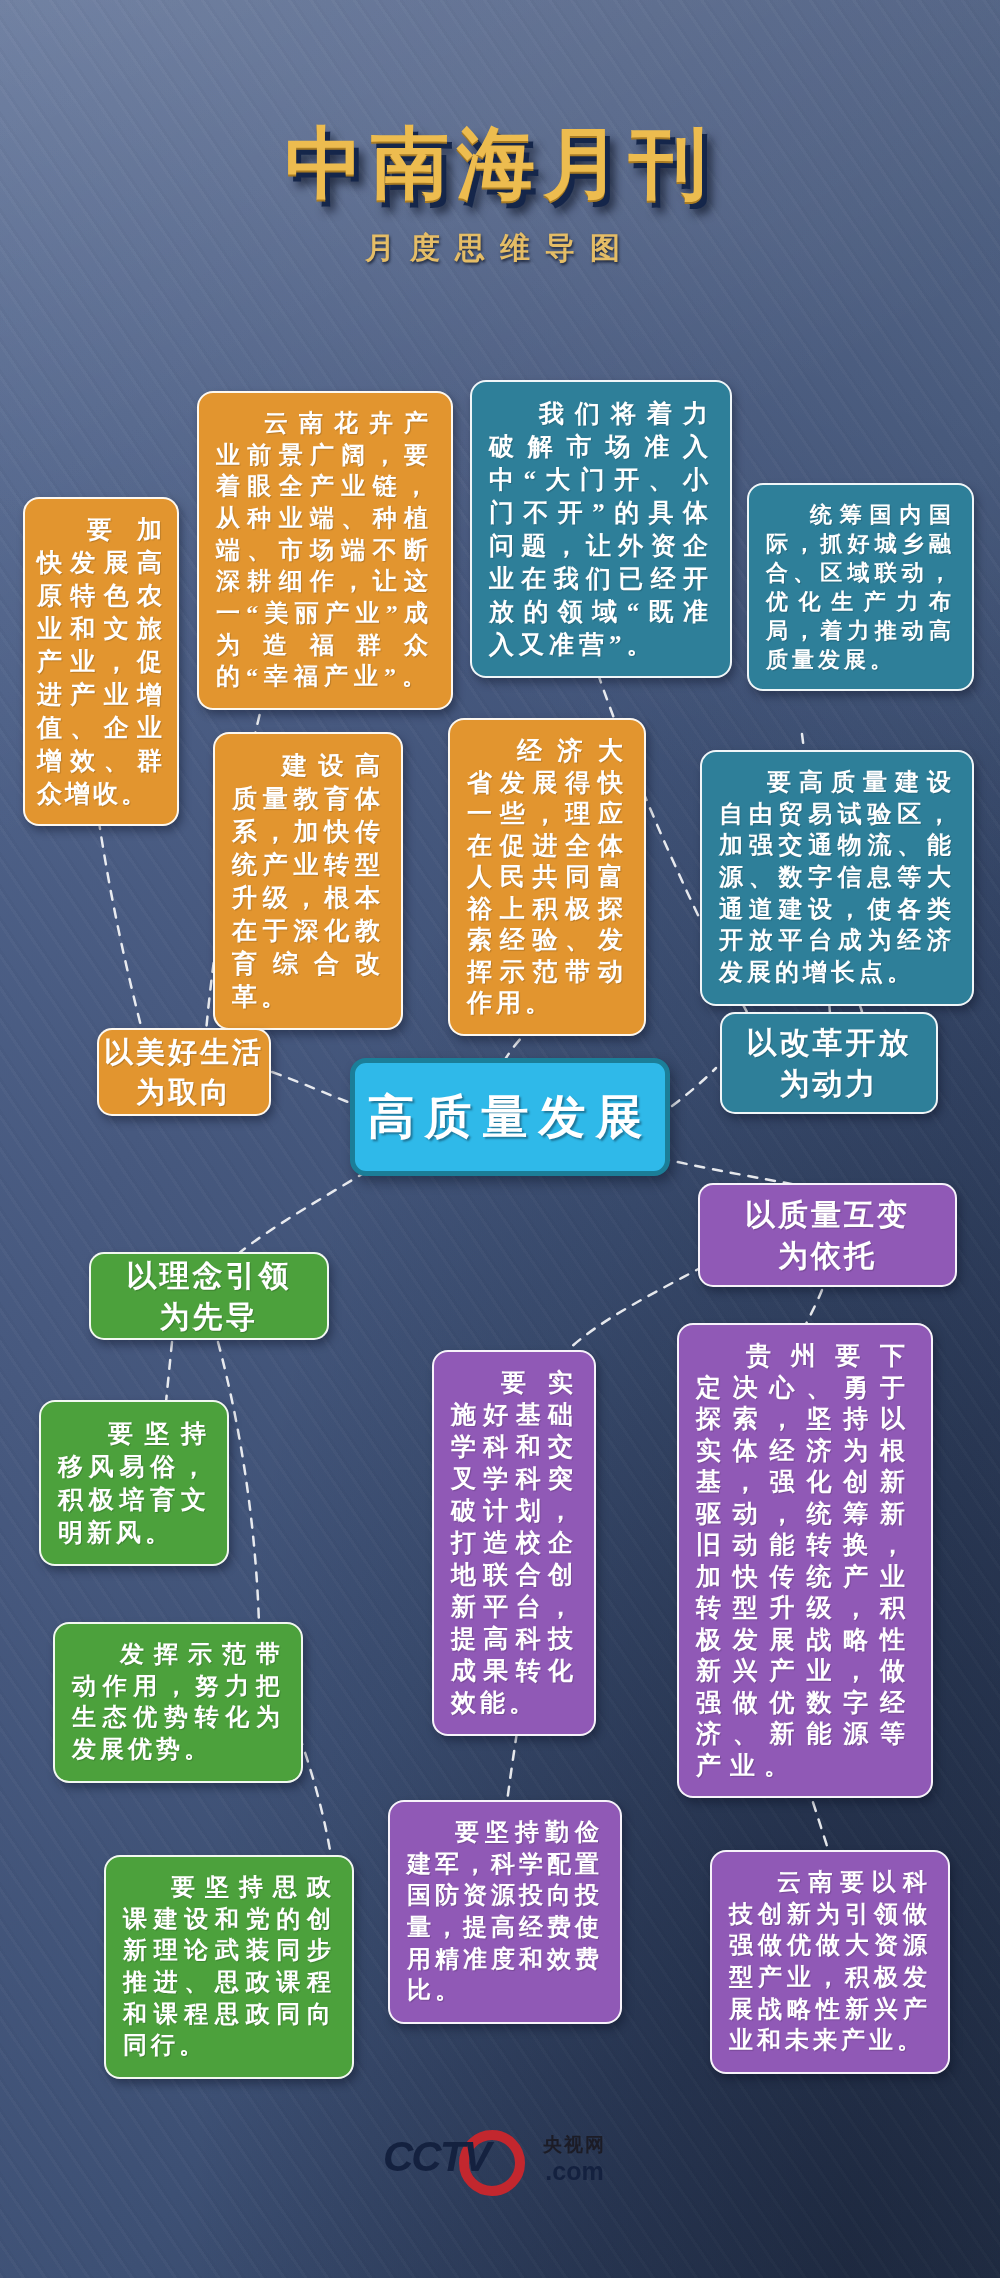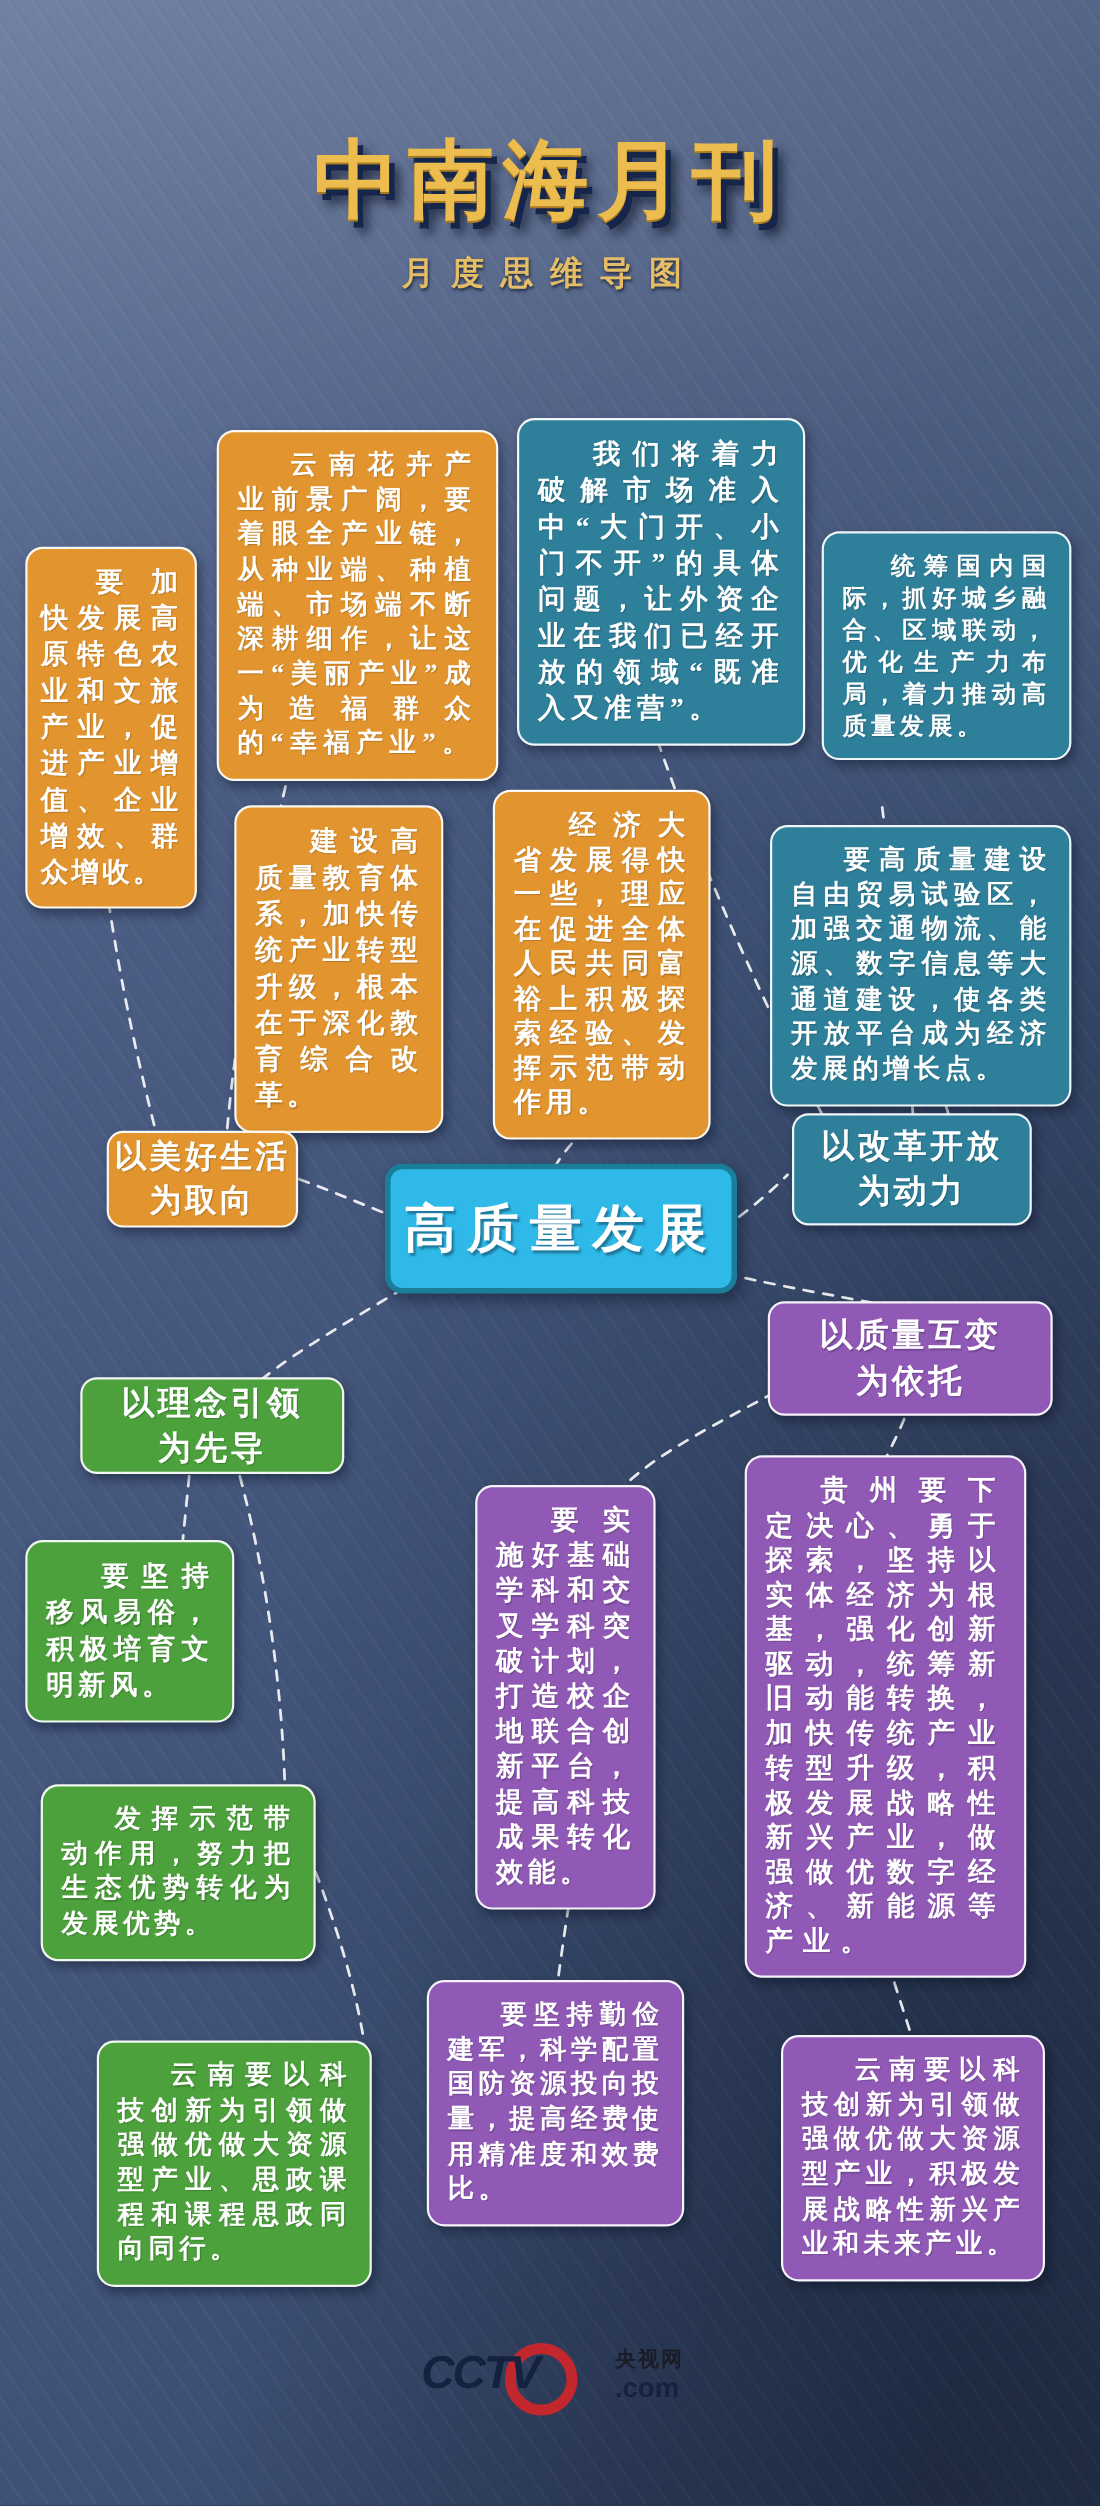--- a/index.html
+++ b/index.html
@@ -36,21 +36,21 @@
   .card{
     position:absolute;z-index:2;color:#fff;box-sizing:border-box;
     border:2px solid rgba(255,255,255,.93);border-radius:16px;
     padding:15px 17px;text-align:justify;text-justify:inter-character;
     text-indent:2em;font-weight:600;line-height:1.32;
     box-shadow:3px 5px 9px rgba(7,14,32,.38);
     text-shadow:1px 1px 1px rgba(0,0,0,.18);
   }
   .orange{background:#E2952F;}
   .blue{background:#2E7F99;}
-  .green{background:#4CA13C;}
+  .green{background:#4CA13C;margin-left:16px;}
   .purple{background:#9059B6;}
   .label-card{
     position:absolute;z-index:2;color:#fff;box-sizing:border-box;
     border:2px solid rgba(255,255,255,.93);border-radius:15px;
     display:flex;align-items:center;justify-content:center;text-align:center;
     white-space:pre-line;font-weight:700;line-height:1.38;letter-spacing:3px;
     box-shadow:3px 5px 9px rgba(7,14,32,.38);
     text-shadow:1px 1px 1px rgba(0,0,0,.2);
   }
   .center-node{
@@ -68,21 +68,21 @@
   .cctv-mark{position:relative;width:158px;height:60px;}
   .cctv-ring{
     position:absolute;left:76px;top:2px;width:46px;height:46px;
     border:10px solid #C3272E;border-radius:50%;
   }
   .cctv-word{
     position:absolute;left:0;top:8px;font-size:42px;line-height:1;
     font-weight:900;font-style:italic;color:#14213f;letter-spacing:-2px;
     font-family:"Liberation Sans",sans-serif;
   }
-  .logo-right{display:flex;flex-direction:column;margin-left:18px;margin-top:2px;}
+  .logo-right{display:flex;flex-direction:column;margin-left:2px;margin-top:2px;text-align:center;}
   .logo-cn{font-size:19px;font-weight:700;color:#1c1c26;letter-spacing:2px;}
   .logo-com{font-size:25px;font-weight:900;color:#14213f;font-family:"Liberation Sans",sans-serif;line-height:1.1;}
 </style>
 </head>
 <body>
 
 <div class="stage">
 
   <div class="title">中南海月刊</div>
   <div class="subtitle">月度思维导图</div>
@@ -127,21 +127,21 @@
 为依托</div>
   <div class="card purple" style="left:432px;top:1350px;width:164px;font-size:25px;letter-spacing:4px;line-height:1.28;">要实施好基础学科和交叉学科突破计划，打造校企地联合创新平台，提高科技成果转化效能。</div>
   <div class="card purple" style="left:677px;top:1323px;width:256px;font-size:25px;letter-spacing:9px;line-height:1.26;">贵州要下定决心、勇于探索，坚持以实体经济为根基，强化创新驱动，统筹新旧动能转换，加快传统产业转型升级，积极发展战略性新兴产业，做强做优数字经济、新能源等产业。</div>
   <div class="card purple" style="left:388px;top:1800px;width:234px;font-size:24px;letter-spacing:4px;">要坚持勤俭建军，科学配置国防资源投向投量，提高经费使用精准度和效费比。</div>
   <div class="card purple" style="left:710px;top:1850px;width:240px;font-size:24px;letter-spacing:4px;">云南要以科技创新为引领做强做优做大资源型产业，积极发展战略性新兴产业和未来产业。</div>
 
   <div class="label-card green" style="left:73px;top:1252px;width:240px;height:88px;font-size:30px;">以理念引领
 为先导</div>
   <div class="card green" style="left:23px;top:1400px;width:190px;font-size:25px;letter-spacing:4px;">要坚持移风易俗，积极培育文明新风。</div>
   <div class="card green" style="left:37px;top:1622px;width:250px;font-size:24px;letter-spacing:4px;">发挥示范带动作用，努力把生态优势转化为发展优势。</div>
-  <div class="card green" style="left:88px;top:1855px;width:250px;font-size:24px;letter-spacing:4px;">云南要以科技创新为引领做强做优做大资源型产业、思政课程和课程思政同向同行。</div>
+  <div class="card green" style="left:88px;top:1855px;width:250px;font-size:24px;letter-spacing:4px;">要坚持思政课建设和党的创新理论武装同步推进、思政课程和课程思政同向同行。</div>
 
   <div class="logo">
     <div class="cctv-mark">
       <span class="cctv-ring"></span>
       <span class="cctv-word">CCTV</span>
     </div>
     <div class="logo-right">
       <span class="logo-cn">央视网</span>
       <span class="logo-com">.com</span>
     </div>

